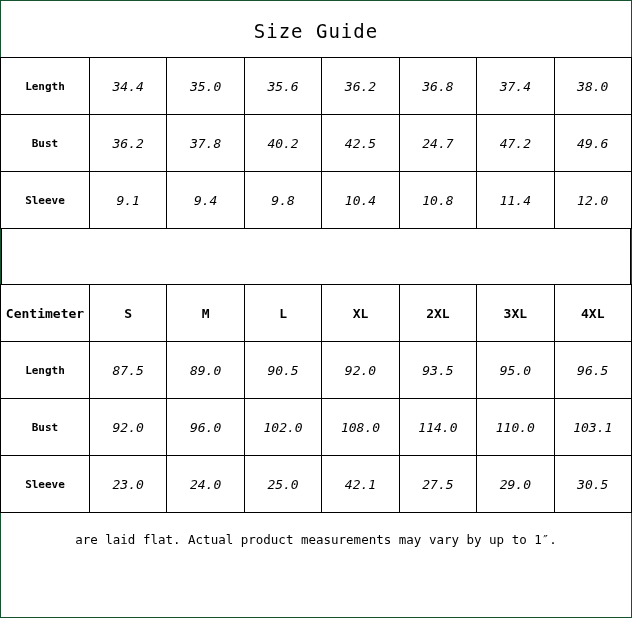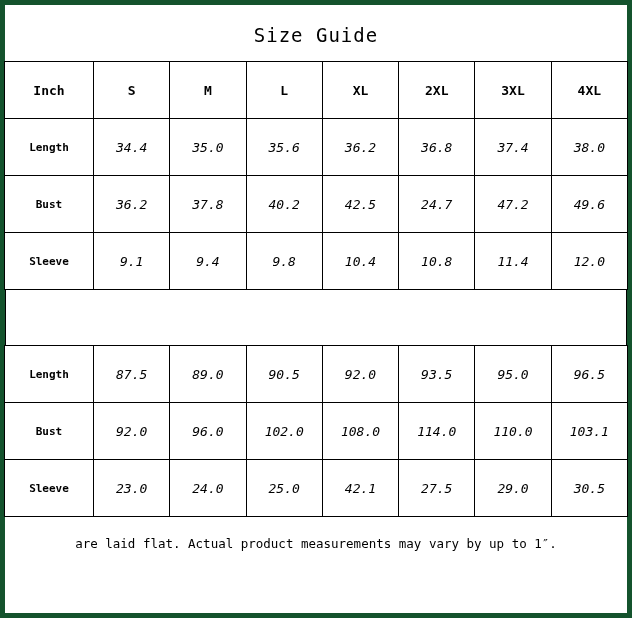--- a/index.html
+++ b/index.html
@@ -12,21 +12,21 @@
     background: #ffffff;
     font-family: "DejaVu Sans Mono", monospace;
     color: #000000;
     overflow: hidden;
   }
   .page {
     position: relative;
     width: 632px;
     height: 618px;
     box-sizing: border-box;
-    border: 5px solid #14532d;
+    border: 1px solid #14532d;
     background: #ffffff;
   }
   .title {
     text-align: center;
     font-size: 19px;
     letter-spacing: 1px;
     padding-top: 19px;
     padding-bottom: 15px;
     font-weight: 400;
   }
@@ -82,30 +82,20 @@
 <body>
 
 <div class="page">
 
   <div class="title">Size Guide</div>
 
   <div class="tbl-wrap">
     <table class="size-table">
       <tbody>
         <tr>
-          <td class="col-first unit-cell">Inch</td>
-          <td>S</td>
-          <td>M</td>
-          <td>L</td>
-          <td>XL</td>
-          <td>2XL</td>
-          <td>3XL</td>
-          <td>4XL</td>
-        </tr>
-        <tr>
           <td class="col-first rowhead-cell">Length</td>
           <td class="value-cell">34.4</td>
           <td class="value-cell">35.0</td>
           <td class="value-cell">35.6</td>
           <td class="value-cell">36.2</td>
           <td class="value-cell">36.8</td>
           <td class="value-cell">37.4</td>
           <td class="value-cell">38.0</td>
         </tr>
         <tr>
@@ -130,20 +120,30 @@
         </tr>
       </tbody>
     </table>
   </div>
 
   <div class="gap"></div>
 
   <div class="tbl-wrap">
     <table class="size-table">
       <tbody>
+        <tr>
+          <td class="col-first unit-cell">Centimeter</td>
+          <td>S</td>
+          <td>M</td>
+          <td>L</td>
+          <td>XL</td>
+          <td>2XL</td>
+          <td>3XL</td>
+          <td>4XL</td>
+        </tr>
         <tr>
           <td class="col-first rowhead-cell">Length</td>
           <td class="value-cell">87.5</td>
           <td class="value-cell">89.0</td>
           <td class="value-cell">90.5</td>
           <td class="value-cell">92.0</td>
           <td class="value-cell">93.5</td>
           <td class="value-cell">95.0</td>
           <td class="value-cell">96.5</td>
         </tr>

